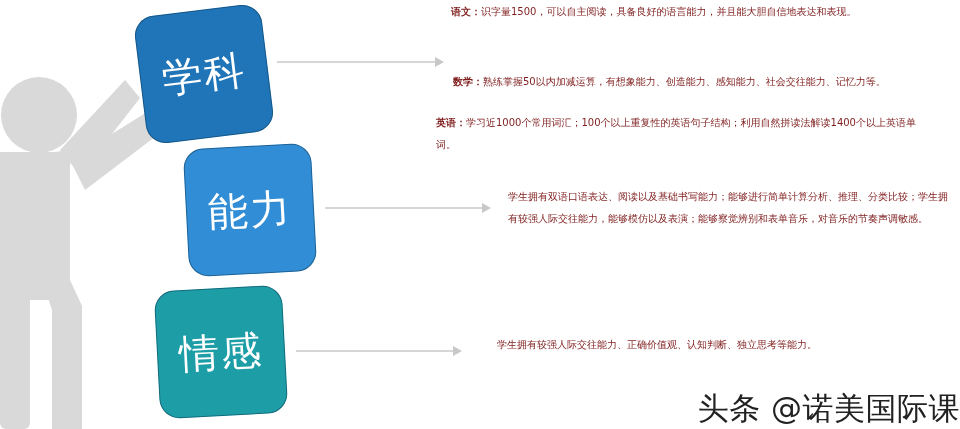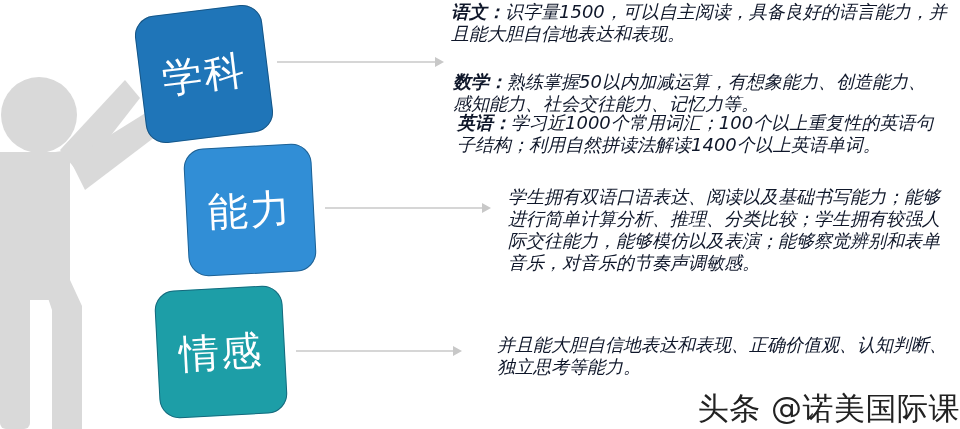--- a/index.html
+++ b/index.html
@@ -54,31 +54,30 @@
       transform: rotate(-3deg);
     }
     .block-emotion {
       left: 157px;
       top: 288px;
       background: #1d9ea7;
       transform: rotate(-3deg);
     }
     .desc {
       position: absolute;
-      font-size: 18px;
+      font-size: 10px;
       line-height: 22px;
-      color: #0f172a;
-      font-style: italic;
+      color: #7f1d1d;
     }
     .desc .label {
       font-weight: bold;
     }
     .desc-chinese { left: 451px; top: 1px; width: 505px; }
     .desc-math { left: 453px; top: 71px; width: 490px; }
-    .desc-english { left: 457px; top: 112px; width: 490px; }
+    .desc-english { left: 436px; top: 112px; width: 490px; }
     .desc-ability { left: 508px; top: 186px; width: 445px; }
     .desc-emotion { left: 497px; top: 334px; width: 450px; }
     .watermark {
       position: absolute;
       left: 676px;
       top: 388px;
       font-size: 31px;
       color: #222222;
       letter-spacing: 0.5px;
       text-align: right;
@@ -129,15 +128,15 @@
 </div>
 <div class="desc desc-math">
   <span class="label">数学：</span><span>熟练掌握50以内加减运算，有想象能力、创造能力、感知能力、社会交往能力、记忆力等。</span>
 </div>
 <div class="desc desc-english">
   <span class="label">英语：</span><span>学习近1000个常用词汇；100个以上重复性的英语句子结构；利用自然拼读法解读1400个以上英语单词。</span>
 </div>
 
 <div class="desc desc-ability">学生拥有双语口语表达、阅读以及基础书写能力；能够进行简单计算分析、推理、分类比较；学生拥有较强人际交往能力，能够模仿以及表演；能够察觉辨别和表单音乐，对音乐的节奏声调敏感。</div>
 
-<div class="desc desc-emotion">并且能大胆自信地表达和表现、正确价值观、认知判断、独立思考等能力。</div>
+<div class="desc desc-emotion">学生拥有较强人际交往能力、正确价值观、认知判断、独立思考等能力。</div>
 
 <div class="watermark">头条 @诺美国际课程中心</div>
 
 </body></html>

